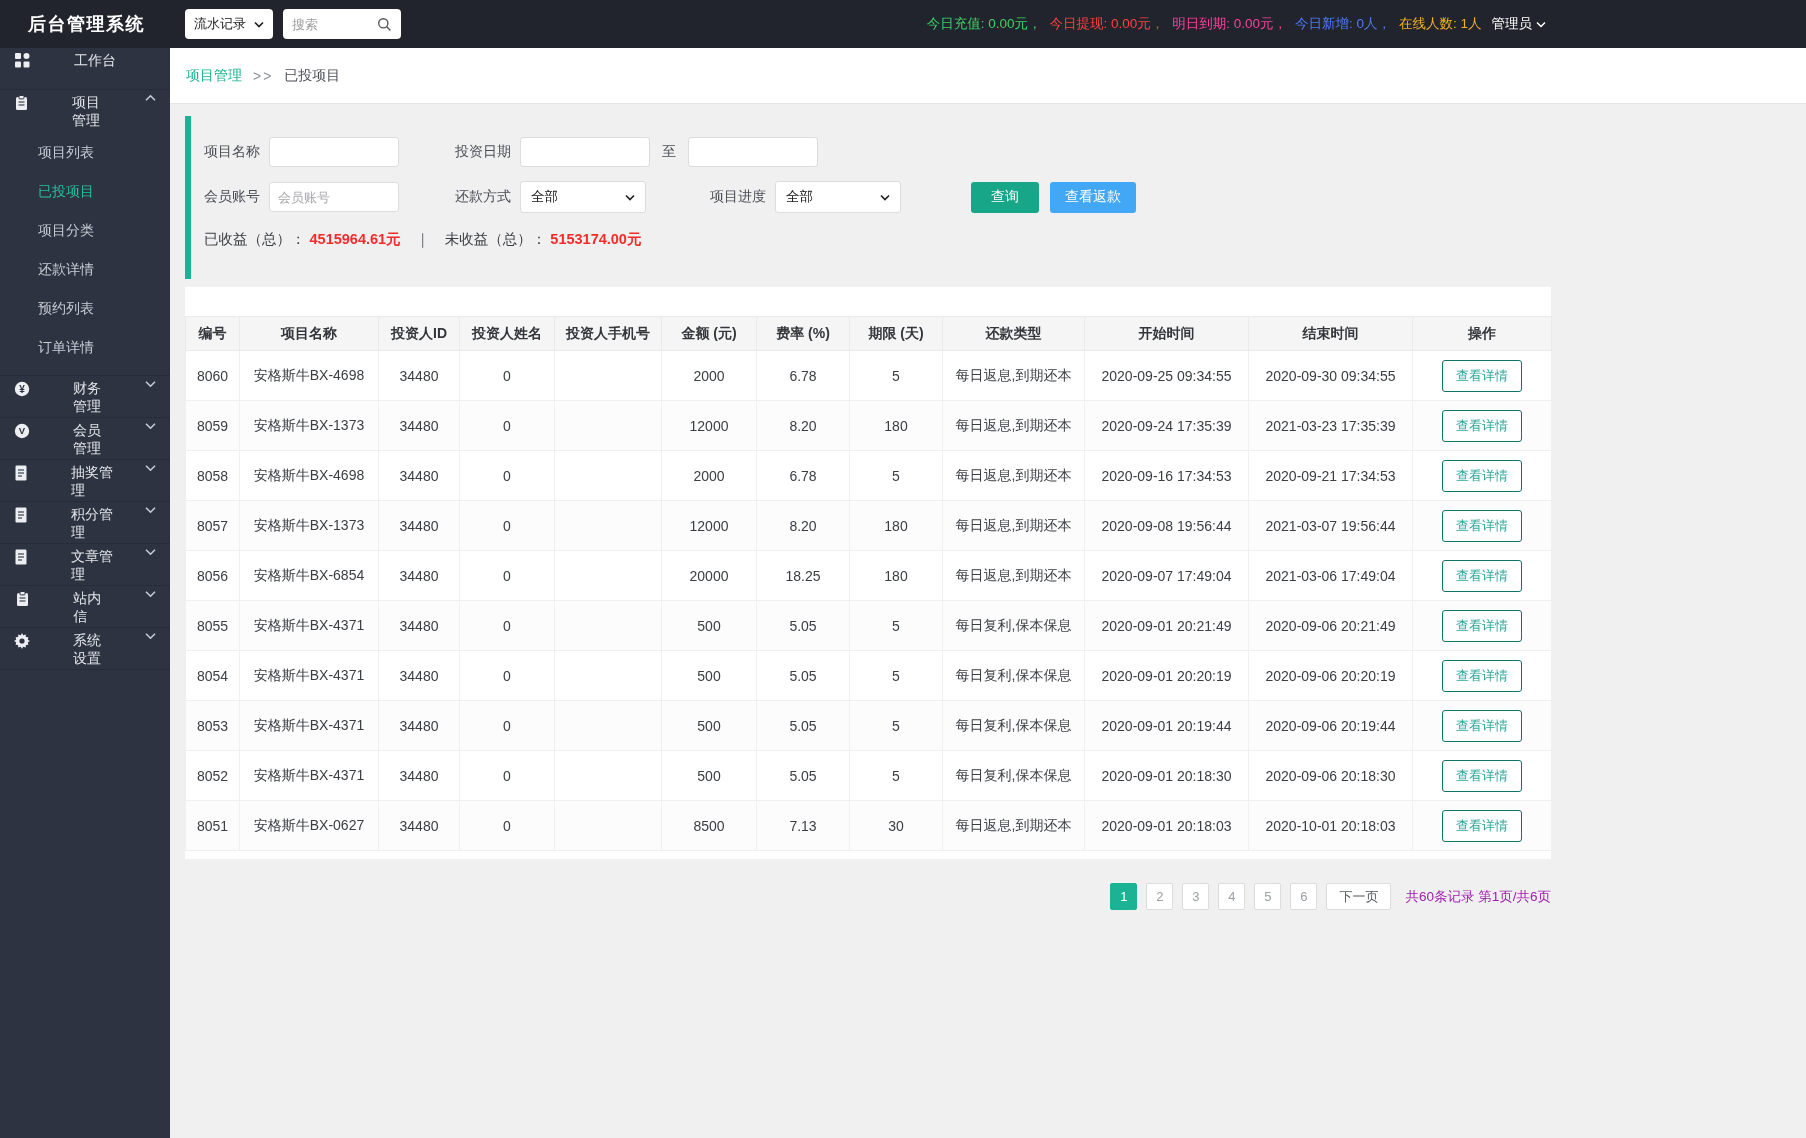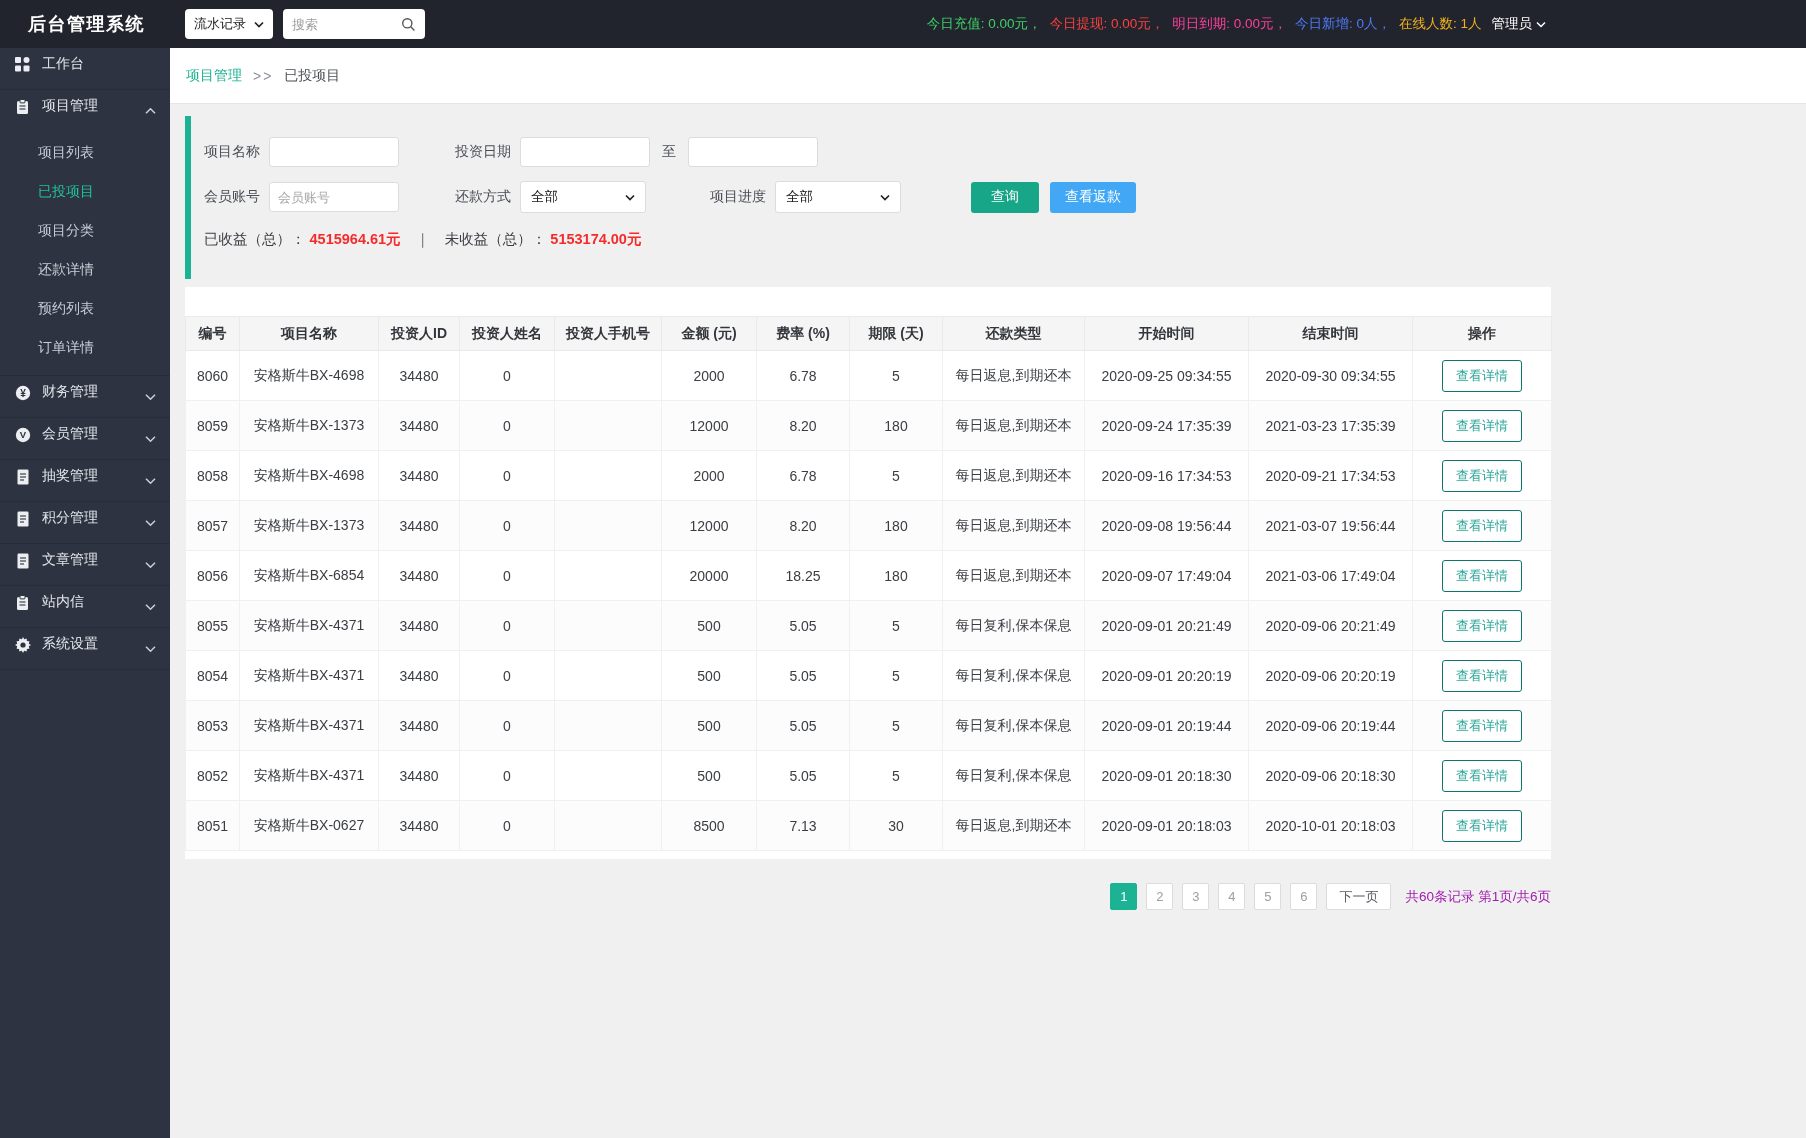--- a/index.html
+++ b/index.html
@@ -8,36 +8,36 @@
     font-family:"Liberation Sans","DejaVu Sans",sans-serif;
     background:#f0f0f1; color:#333; overflow:hidden;
   }
   
   .topbar { height:48px; background:#21242c; display:flex; align-items:center;
             padding:0 260px 0 28px; }
   .logo { color:#fff; font-size:18px; font-weight:bold; letter-spacing:1.5px; white-space:nowrap; }
   .top-select { margin-left:40px; width:88px; height:30px; background:#fff; border-radius:4px;
                 display:flex; align-items:center; justify-content:space-between; padding:0 9px;
                 font-size:13px; color:#1b1b1b; cursor:pointer; }
-  .top-search { margin-left:10px; width:142px; height:30px; background:#fff; border-radius:4px;
+  .top-search { margin-left:10px; width:118px; height:30px; background:#fff; border-radius:4px;
                 display:flex; align-items:center; justify-content:space-between; padding:0 9px; }
   .top-search input { border:none; outline:none; width:76px; font-size:13px; color:#333;
                       font-family:inherit; }
   .top-search input::placeholder { color:#9b9b9b; }
   .top-stats { margin-left:auto; display:flex; align-items:center; font-size:13.5px;
                white-space:nowrap; }
   .stat { margin-left:8px; }
   .admin { color:#fff; margin-left:10px; display:flex; align-items:center; gap:4px;
            font-size:13.5px; cursor:pointer; }
   
   .main-wrap { display:flex; width:1806px; }
   .sidebar { width:170px; min-height:1090px; background:#2e3341; flex-shrink:0; }
   .side-block { border-bottom:1px solid #272c38; }
-  .side-item { height:41px; display:flex; align-items:flex-end; padding:16px 14px;
-               color:#e2e5ea; font-size:14px; cursor:pointer; }
+  .side-item { height:41px; display:flex; align-items:flex-start; padding:4px 14px;
+               color:#e2e5ea; font-size:14px; cursor:pointer;gap:32px; }
   .side-item .icon { width:17px; height:17px; margin-right:11px; display:flex;
                      align-items:center; justify-content:center; color:#eceef2; }
   .side-item .chev { margin-left:auto; color:#c8cdd6; display:flex; }
   .side-sub { padding:2px 0 8px 0; }
   .sub-item { height:39px; display:flex; align-items:center; padding-left:38px;
               color:#c7ccd5; font-size:14px; cursor:pointer; }
   .sub-item.active { color:#23c1a0; }
   .content { flex:1; min-width:0; }
   
   .crumb-band { background:#fff; height:56px; display:flex; align-items:center;

